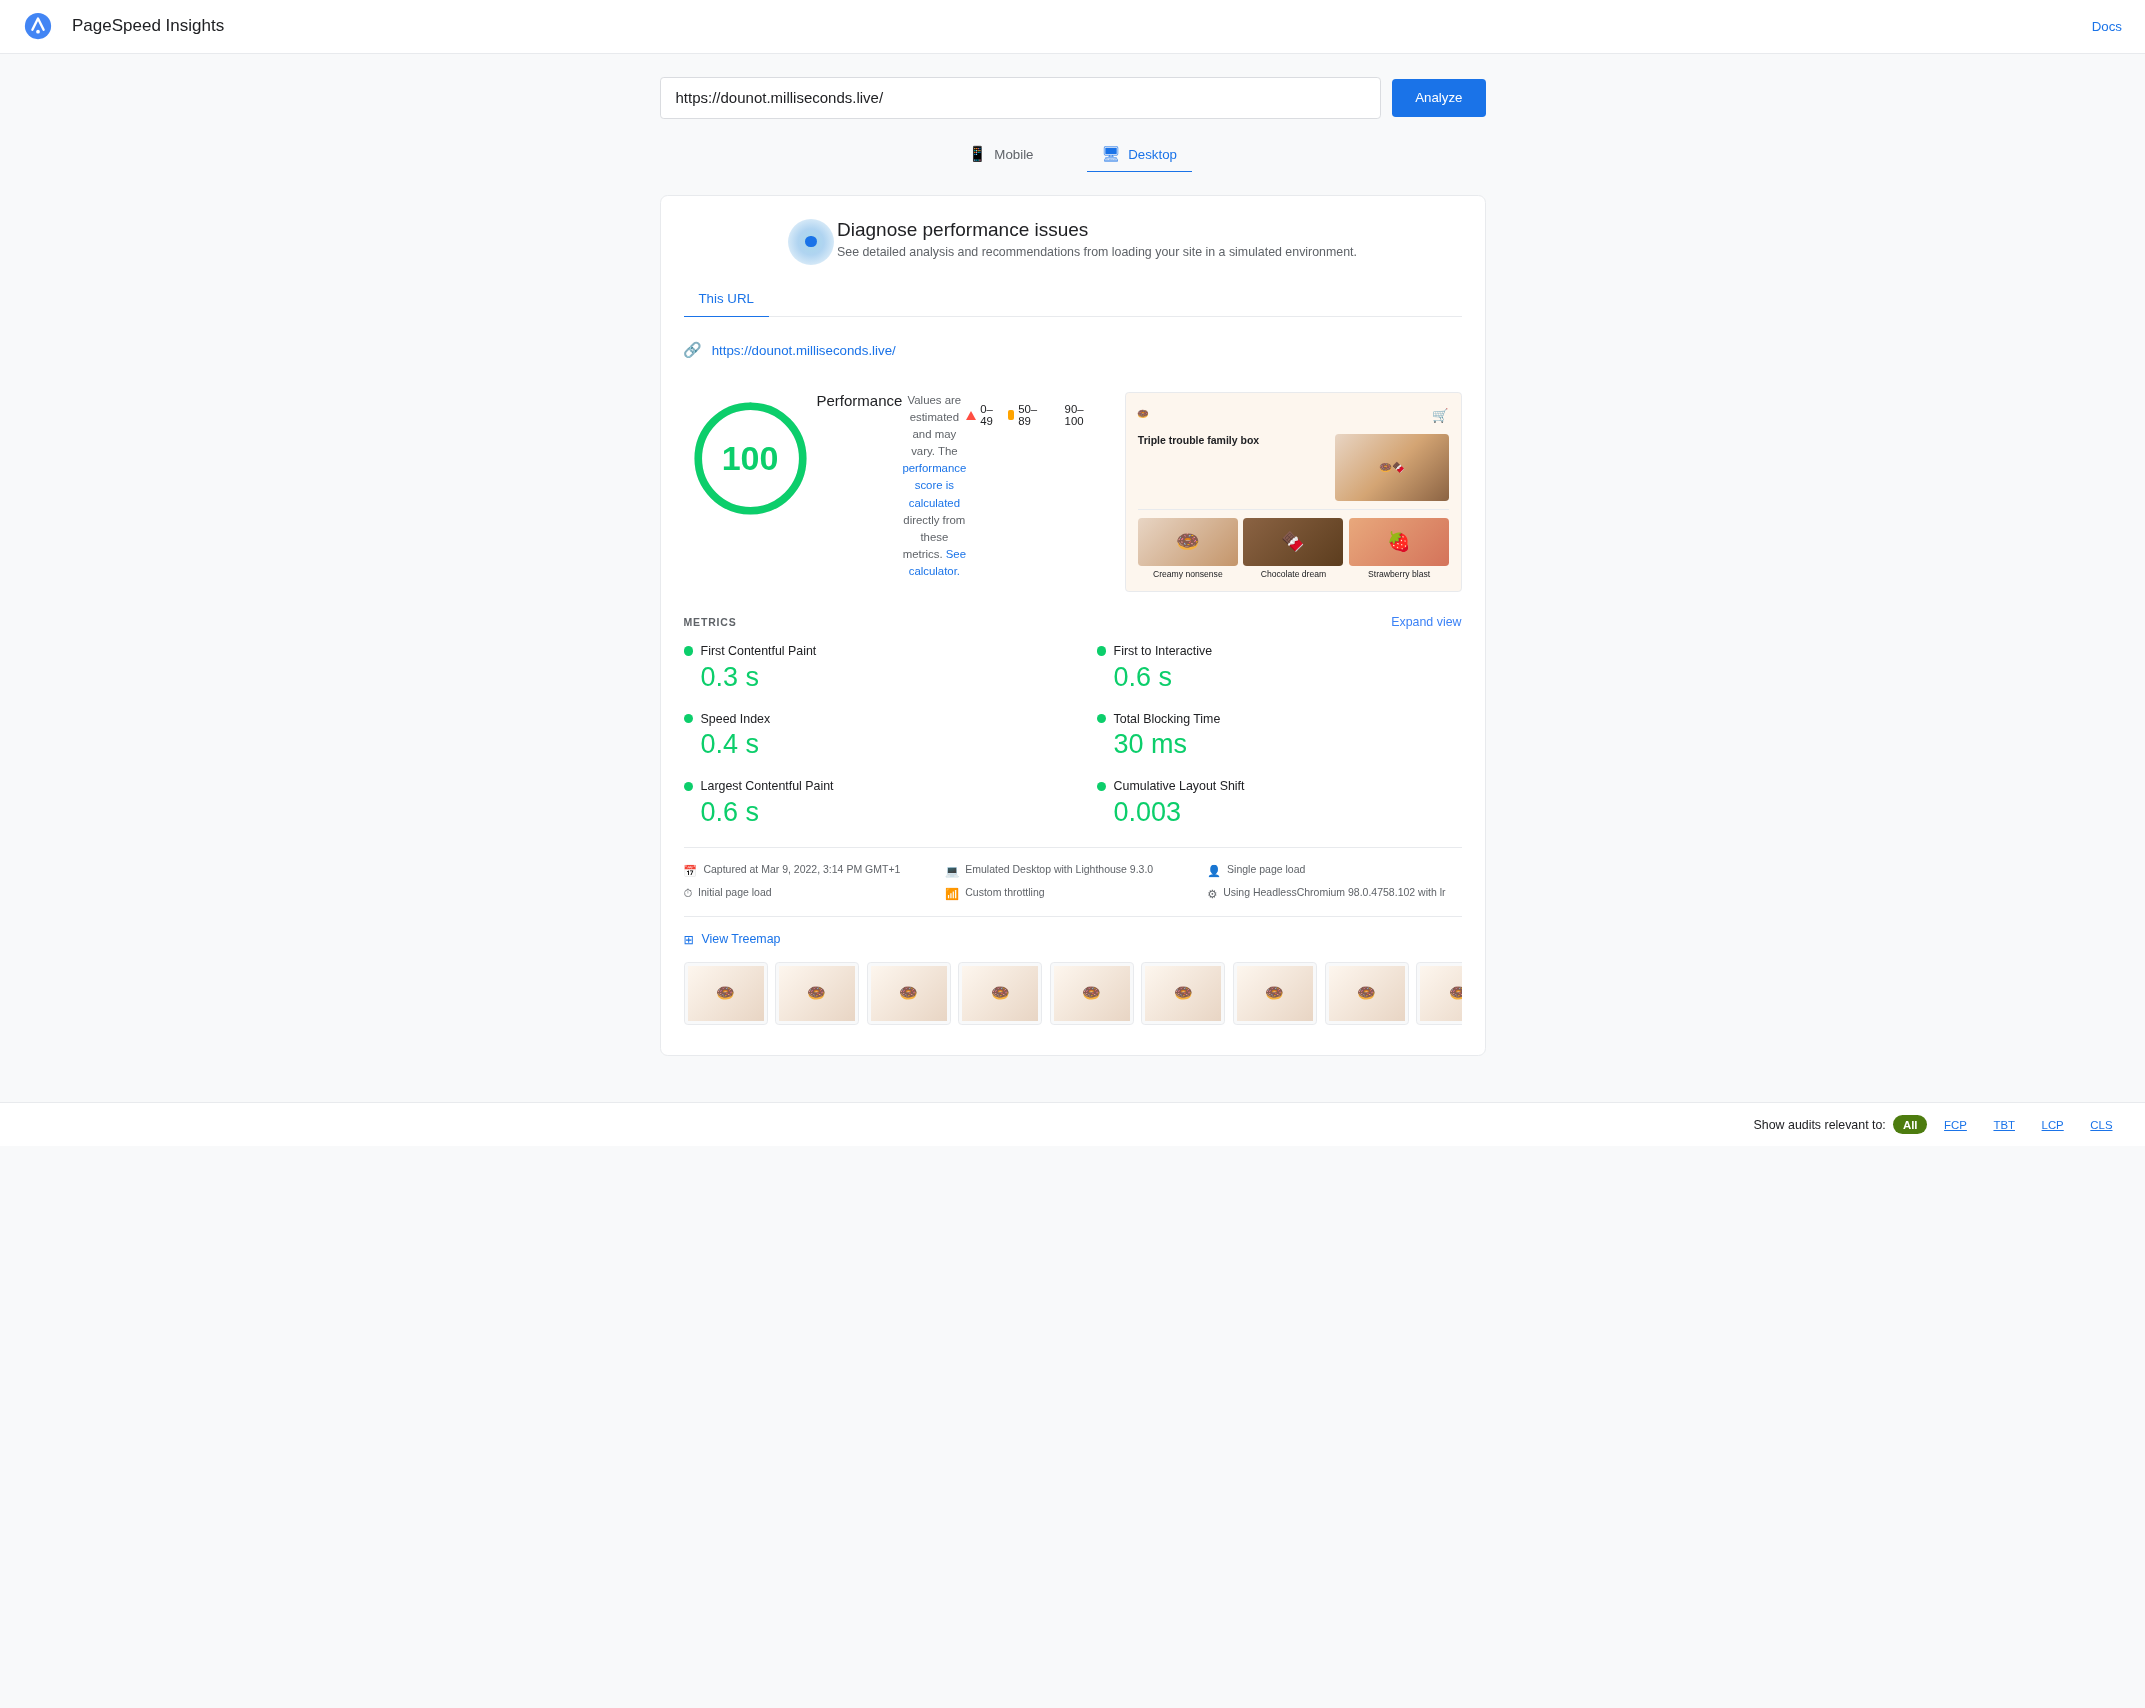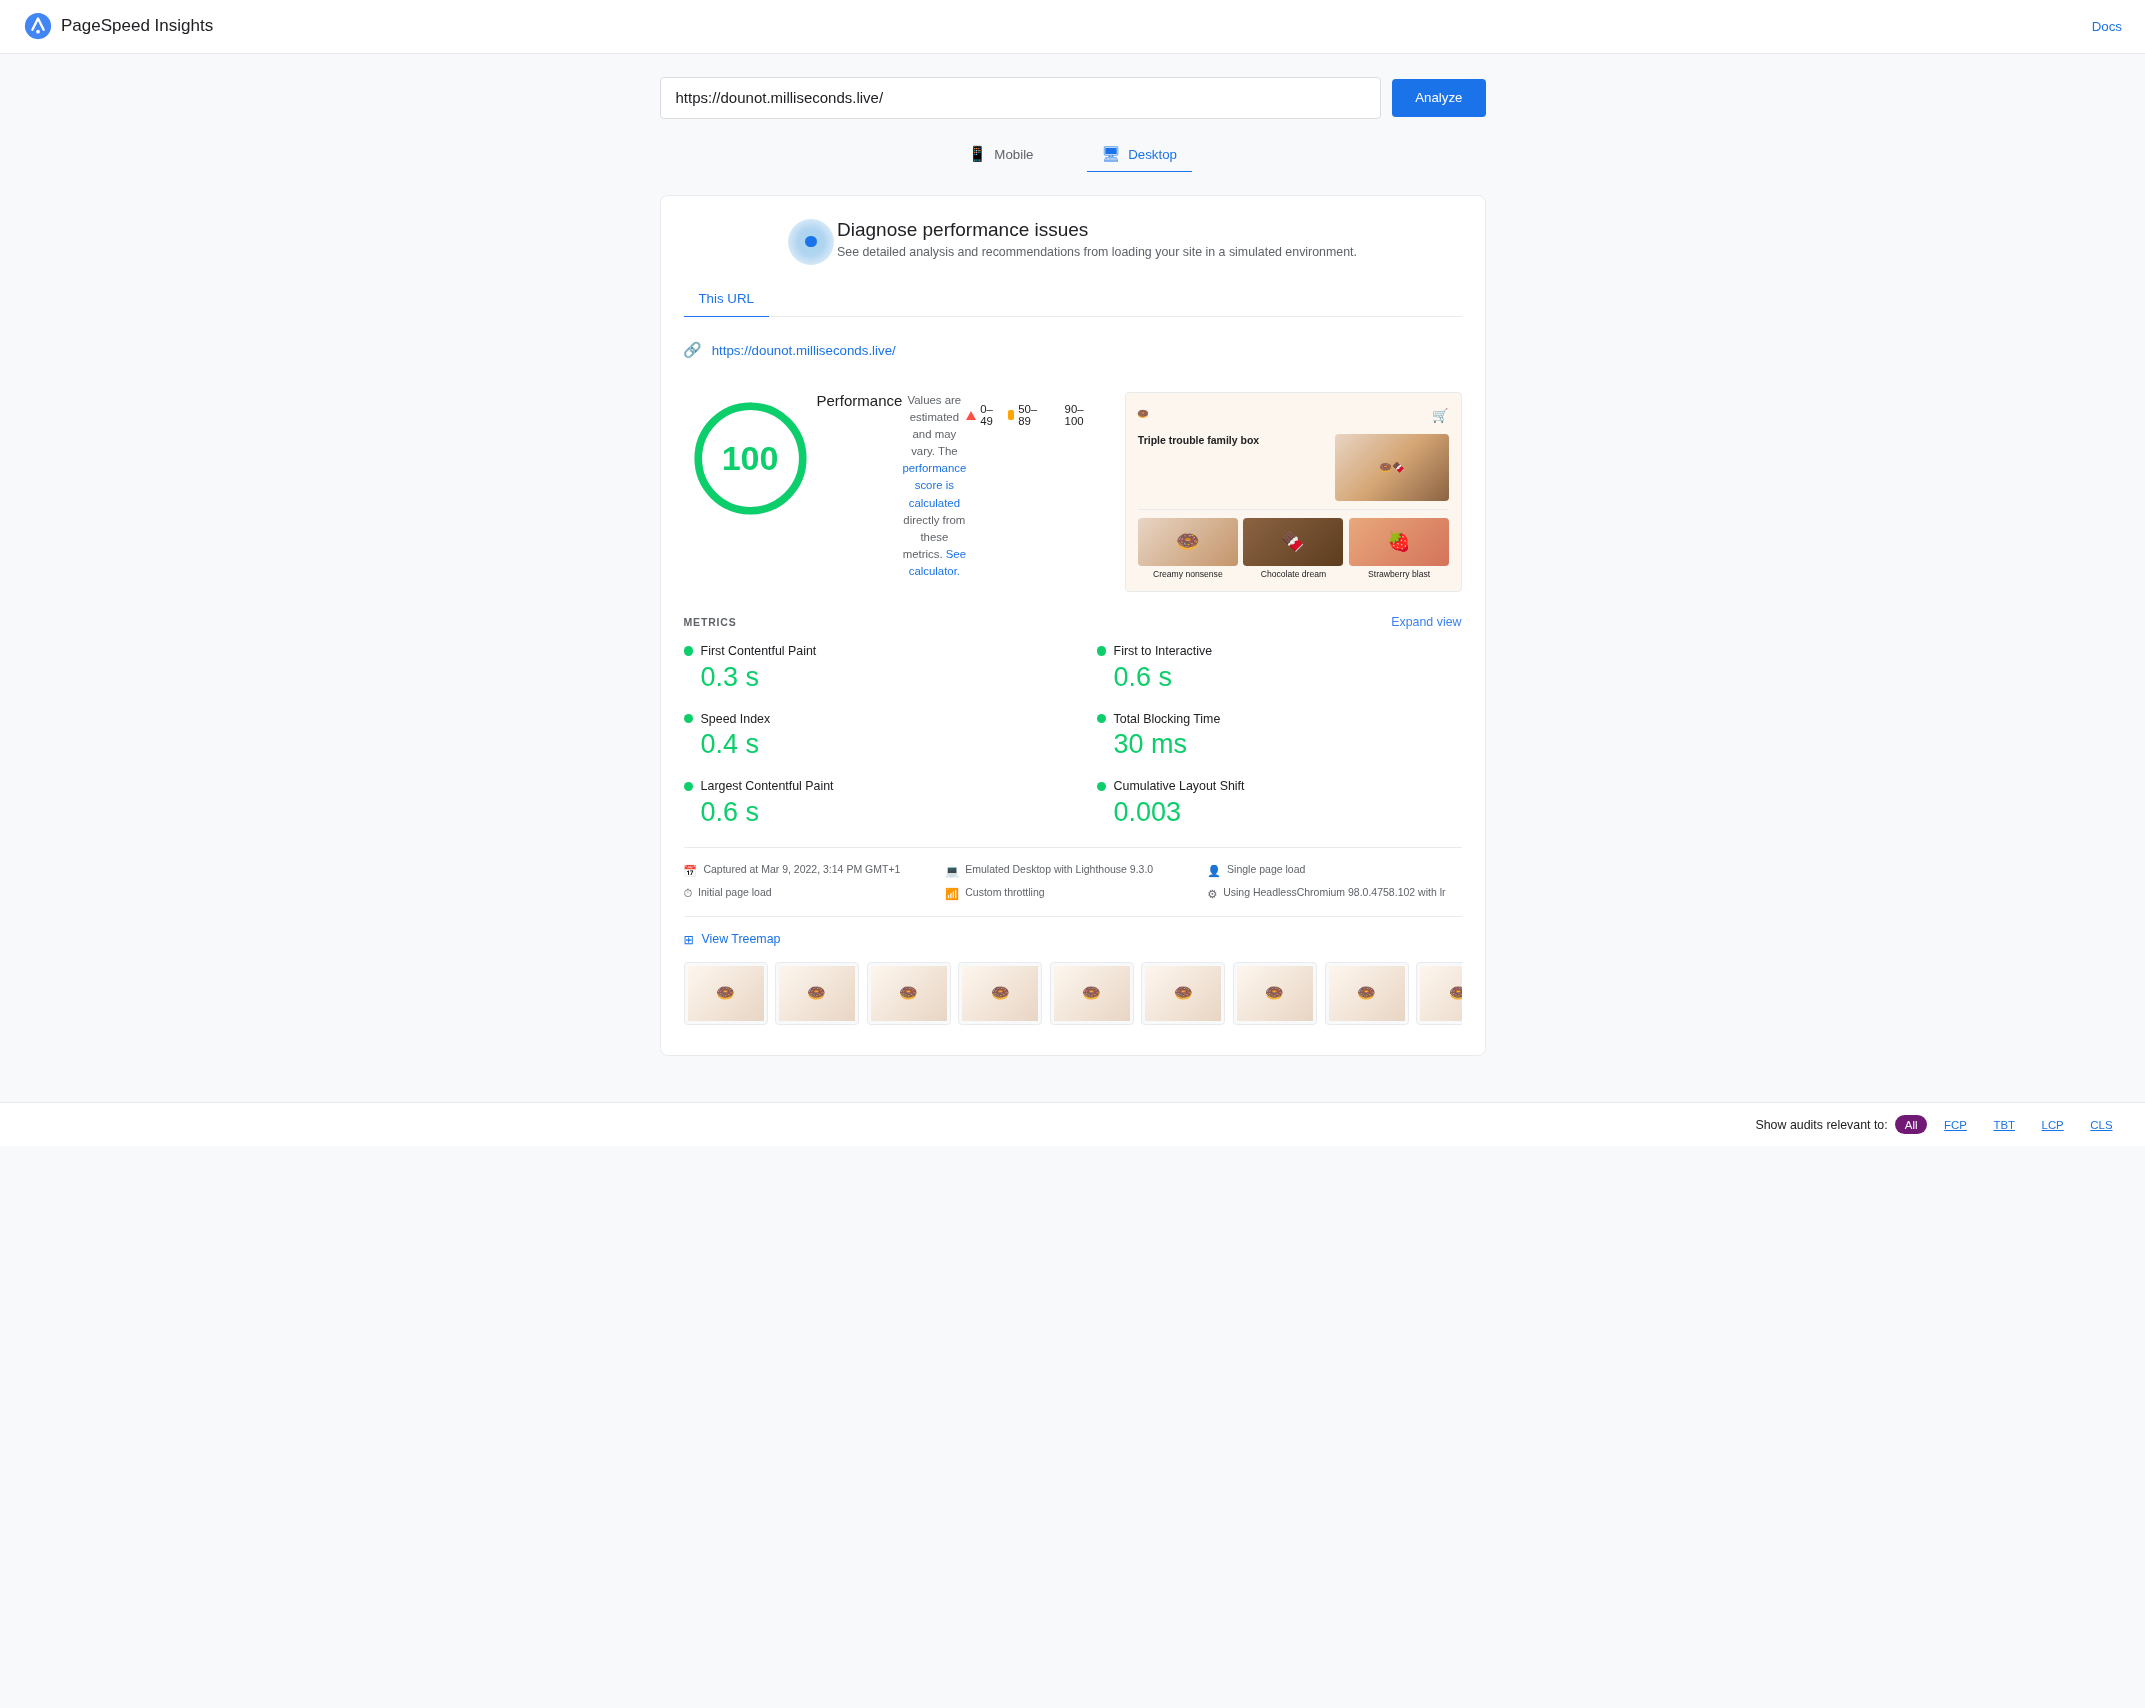--- a/index.html
+++ b/index.html
@@ -10,21 +10,21 @@
       background: white;
       border-bottom: 1px solid #e8eaed;
       padding: 11.4px 23px;
       display: flex;
       align-items: center;
       justify-content: space-between;
     }
     .header-logo {
       display: flex;
       align-items: center;
-      gap: 8px;
+      gap: 19px;
     }
     .logo-icon {
       width: 30px;
       height: 30px;
     }
     .header-title {
       font-size: 17px;
       font-weight: 500;
       color: #202124;
     }
@@ -486,22 +486,23 @@
       bottom: 0;
     }
     .audit-tag {
       padding: 3.8px 9.5px;
       border-radius: 11.4px;
       font-size: 11.4px;
       font-weight: 500;
       cursor: pointer;
     }
     .audit-tag.active {
-      background: #701a75;
+      background: #4d7c0f;
       color: white;
+      font-weight: bold;
     }
     .audit-tag.inactive {
       color: #1a73e8;
       text-decoration: underline;
       background: none;
     }
   </style>
 </head>
 <body>
 

